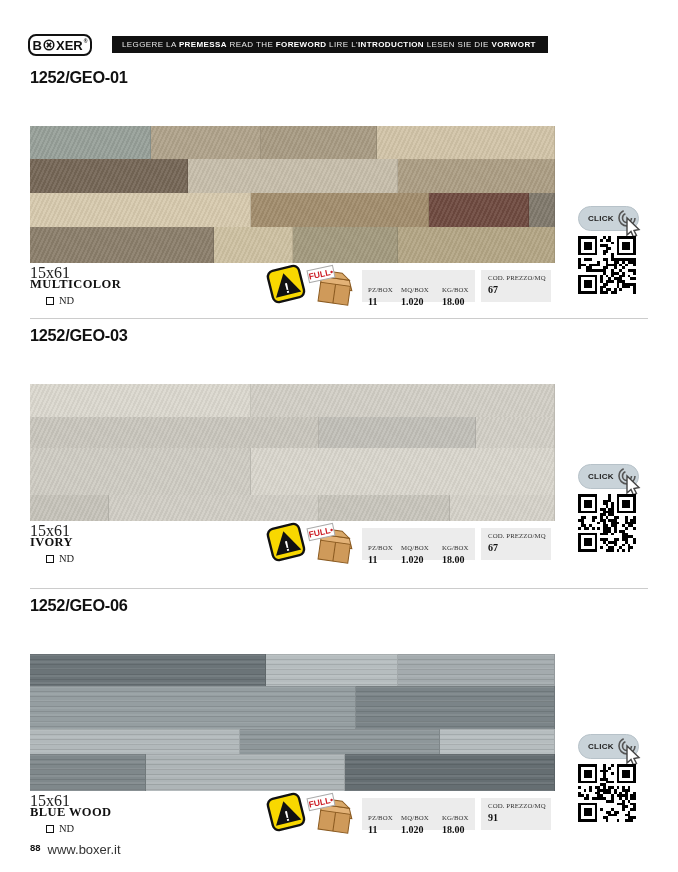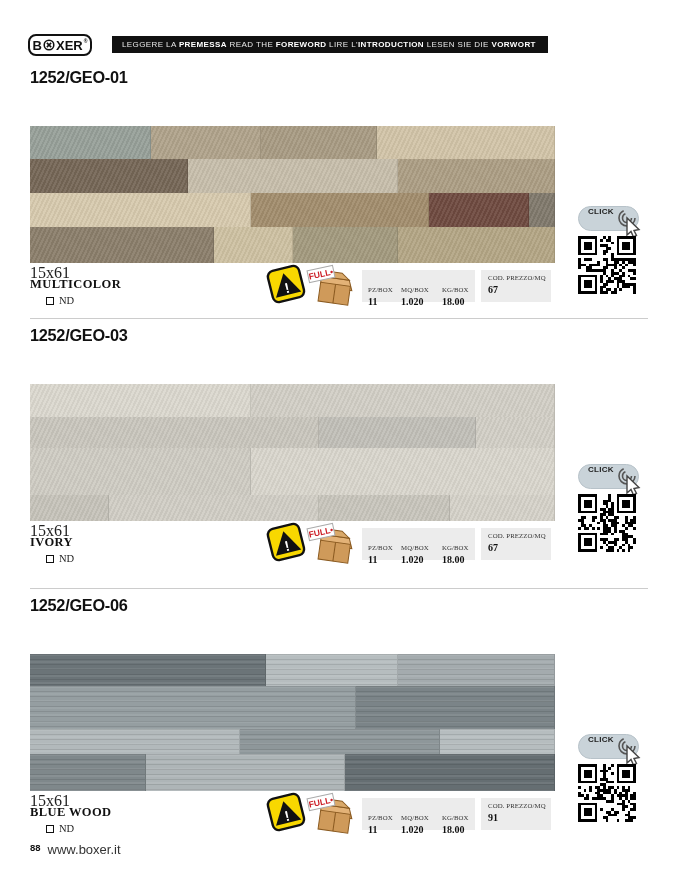--- a/index.html
+++ b/index.html
@@ -50,21 +50,21 @@
                display:flex; padding:16px 0 0 6px; }
   .spec-col { width:37px; }
   .spec-col.c1 { width:34px; } .spec-col.c2 { width:42px; } .spec-col.c3 { width:34px; }
   .spec-label { font-size:6.8px; color:#333; letter-spacing:.1px; white-space:nowrap; }
   .spec-value { font-size:10px; font-weight:700; color:#111; margin-top:3px; }
   .spec-cod { position:absolute; left:119px; top:0; width:70px; height:32px; background:#ececec;
               padding:4px 0 0 7px; }
 
   .click-btn { position:absolute; left:578px; top:138px; width:61px; height:25px;
                background:#c9d3d9; border:1px solid #b7c2c9; border-radius:13px;
-               display:flex; align-items:flex-start; padding-left:9px; cursor:pointer; }
+               display:flex; align-items:center; padding-left:9px; cursor:pointer; }
   .click-label { font-family:"Liberation Sans", sans-serif; font-weight:700; font-size:8px;
                  letter-spacing:.3px; color:#222; }
   .click-cursor { position:absolute; right:-6px; top:1px; width:30px; height:34px; overflow:visible; }
   .qr { position:absolute; left:578px; top:168px; width:58px; height:58px; }
   .qr svg { width:58px; height:58px; display:block; }
 
   .divider { position:absolute; left:30px; width:618px; height:1px; background:#ccc; }
 
   .footer { position:absolute; left:30px; top:842px; display:flex; align-items:flex-start; gap:7px;
             font-family:"Liberation Sans", sans-serif; }

